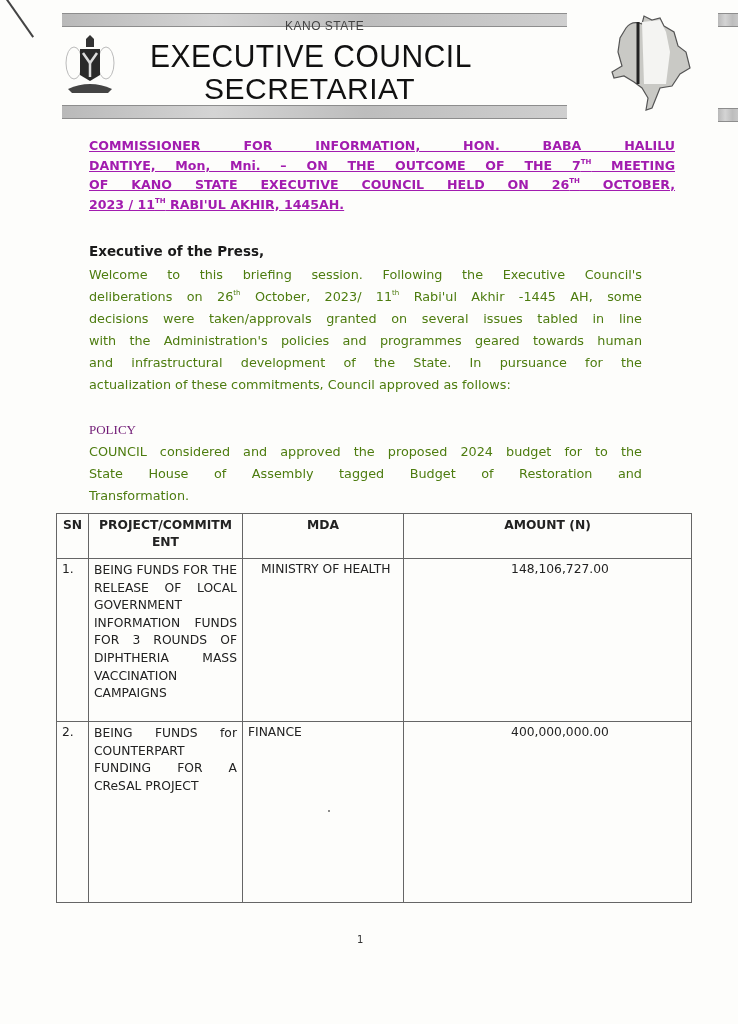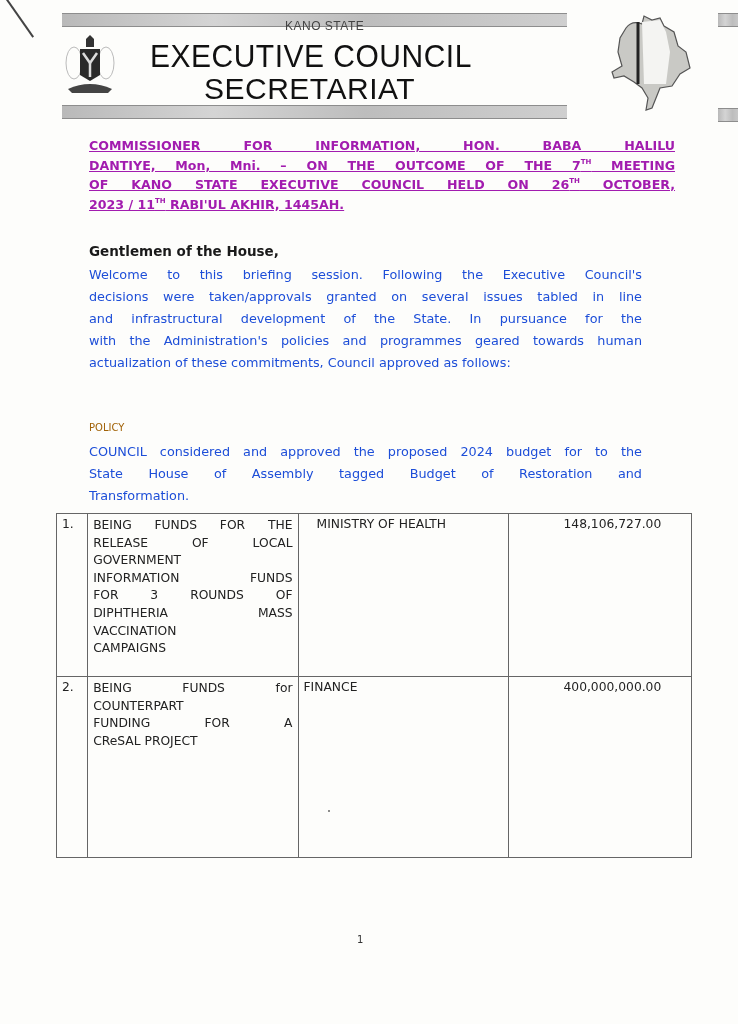--- a/index.html
+++ b/index.html
@@ -13,25 +13,25 @@
   .kano { position:absolute; left:285px; top:19px; font-family:"Liberation Sans", sans-serif; font-size:12px; color:#444; letter-spacing:0.5px; }
   .title1 { position:absolute; left:150px; top:39px; font-family:"Liberation Sans", sans-serif; font-size:30px; font-weight:normal; letter-spacing:0.5px; color:#111; transform:scaleY(1.05); }
   .title2 { position:absolute; left:204px; top:72px; font-family:"Liberation Sans", sans-serif; font-size:30px; letter-spacing:0.5px; color:#111; }
   .coat { position:absolute; left:64px; top:35px; width:52px; height:60px; }
   .map { position:absolute; left:608px; top:12px; width:90px; height:100px; }
   .heading { position:absolute; left:89px; top:136px; width:586px; font-family:"DejaVu Sans", sans-serif; font-weight:bold; font-size:12.6px; line-height:19.5px; text-decoration:underline; text-align:justify; text-align-last:left; color:#a21caf; }
   .heading span.line { display:block; text-align:justify; text-align-last:justify; }
   .heading span.line.last { text-align-last:left; }
   sup { font-size:7px; vertical-align:6px; line-height:0; }
   .greet { position:absolute; left:89px; top:243px; font-weight:bold; font-size:13.5px; }
-  .para { position:absolute; left:89px; width:553px; font-size:12.8px; line-height:22px; color:#1d4ed8; }
+  .para { position:absolute; left:89px; width:553px; font-size:12.8px; line-height:22px; color:#4d7c0f; }
   .para .line { display:block; text-align:justify; text-align-last:justify; white-space:nowrap; }
   .para .line.last { text-align-last:left; }
   .p1 { top:264px; }
-  .policy { position:absolute; left:89px; top:422px; font-size:10px; color:#a16207; }
+  .policy { position:absolute; left:89px; top:422px; font-size:13px; color:#701a75;font-family:Liberation Serif, serif; }
   .p2 { top:441px; }
   table.proj { position:absolute; left:56px; top:513px; width:636px; border-collapse:collapse; font-size:12.3px; color:#222; }
   table.proj td, table.proj th { border:1.2px solid #666; vertical-align:top; padding:3px 5px; }
   table.proj th { font-weight:bold; height:38px; text-align:center; line-height:17px; }
   .c-sn { width:21px; }
   .c-proj { width:143px; }
   .c-mda { width:151px; }
   .c-amt { width:279px; }
   .cell-proj { line-height:17.6px; }
   .cell-proj .line { display:block; text-align:justify; text-align-last:justify; white-space:nowrap; }
@@ -74,39 +74,46 @@
   </svg>
 </div>
 
 <div class="heading">
   <span class="line">COMMISSIONER FOR INFORMATION, HON. BABA HALILU</span>
   <span class="line"><span>DANTIYE, Mon, Mni. – ON THE OUTCOME OF THE 7</span><sup>TH</sup><span> MEETING</span></span>
   <span class="line"><span>OF KANO STATE EXECUTIVE COUNCIL HELD ON 26</span><sup>TH</sup><span> OCTOBER,</span></span>
   <span class="line last"><span>2023 / 11</span><sup>TH</sup><span> RABI'UL AKHIR, 1445AH.</span></span>
 </div>
 
-<div class="greet">Gentlemen of the House,</div>
+<div class="greet">Executive of the Press,</div>
 
 <div class="para p1">
   <span class="line">Welcome to this briefing session. Following the Executive Council's</span>
+  <span class="line"><span>deliberations on 26</span><sup>th</sup><span> October, 2023/ 11</span><sup>th</sup><span> Rabi'ul Akhir -1445 AH, some</span></span>
   <span class="line">decisions were taken/approvals granted on several issues tabled in line</span>
+  <span class="line">with the Administration's policies and programmes geared towards human</span>
   <span class="line">and infrastructural development of the State. In pursuance for the</span>
-  <span class="line">with the Administration's policies and programmes geared towards human</span>
   <span class="line last">actualization of these commitments, Council approved as follows:</span>
 </div>
 
 <div class="policy">POLICY</div>
 <div class="para p2">
   <span class="line">COUNCIL considered and approved the proposed 2024 budget for to the</span>
   <span class="line">State House of Assembly tagged Budget of Restoration and</span>
   <span class="line last">Transformation.</span>
 </div>
 
 <table class="proj">
   <tbody>
+      <tr>
+    <th class="c-sn">SN</th>
+    <th class="c-proj">PROJECT/COMMITM ENT</th>
+    <th class="c-mda">MDA</th>
+    <th class="c-amt">AMOUNT (N)</th>
+  </tr>
   <tr class="row1">
     <td>1.</td>
     <td class="cell-proj">
       <span class="line">BEING FUNDS FOR THE</span>
       <span class="line">RELEASE OF LOCAL</span>
       <span class="line last">GOVERNMENT</span>
       <span class="line">INFORMATION FUNDS</span>
       <span class="line">FOR 3 ROUNDS OF</span>
       <span class="line">DIPHTHERIA MASS</span>
       <span class="line last">VACCINATION</span>

